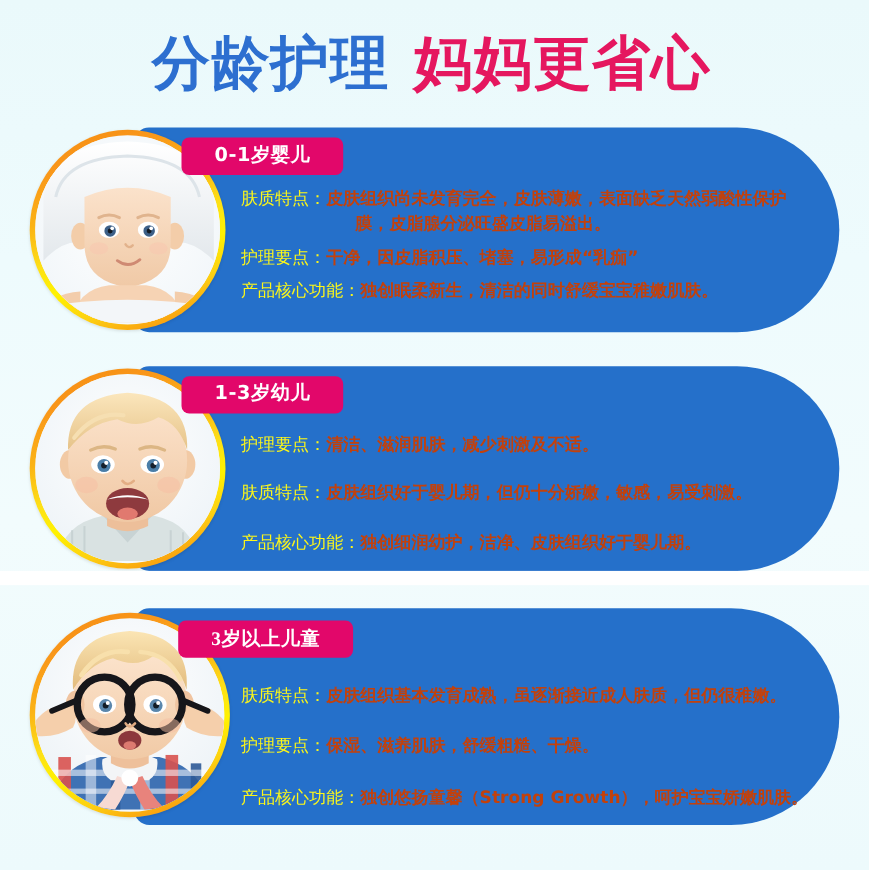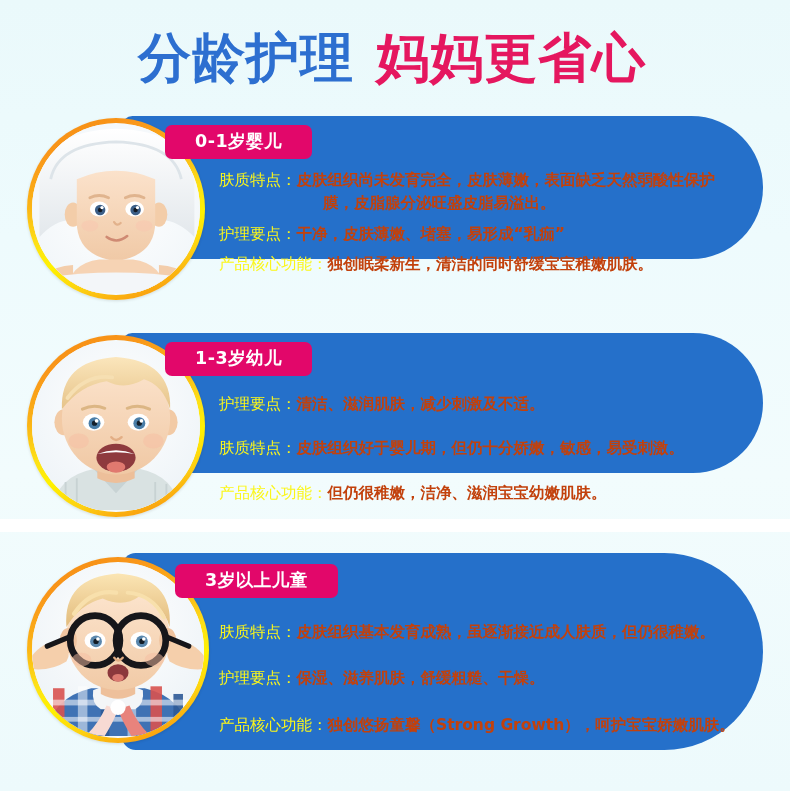--- a/index.html
+++ b/index.html
@@ -43,22 +43,22 @@
     z-index: 6;
   }
   .seam-a { top: 519px; height: 13px; }
 
   
   .card {
     position: absolute;
     left: 27px;
     width: 736px;
   }
-  .card-1 { top: 116px; height: 143px; }
-  .card-2 { top: 333px; height: 140px; }
+  .card-1 { top: 116px; height: 186px; }
+  .card-2 { top: 333px; height: 186px; }
   .card-3 { top: 553px; height: 197px; }
 
   
   .card-body {
     position: absolute;
     left: 95px;
     top: 0;
     right: 0;
     bottom: 0;
     background: #2570ca;
@@ -104,21 +104,21 @@
     font-size: 17.5px;
     font-weight: bold;
     letter-spacing: .5px;
     border-radius: 7px;
     padding: 6px 30px 7px 30px;
     white-space: nowrap;
     line-height: 1.2;
   }
   .card-1 .age-badge { left: 138px; top: 9px; }
   .card-2 .age-badge { left: 138px; top: 9px; }
-  .card-3 .age-badge { left: 148px; top: 11px; }
+  .card-3 .age-badge { left: 135px; top: 11px; font-family: Liberation Serif, serif; }
 
   
   .rows {
     position: absolute;
     z-index: 5;
     left: 192px;
     right: 22px;
     color: #ffffff;
   }
   .card-1 .rows { top: 53px; }
@@ -214,21 +214,21 @@
     </div>
   </div>
 
   <div class="age-badge">0-1岁婴儿</div>
 
   <div class="rows">
     <div class="row row-wrap">
       <span class="row-label">肤质特点：</span><span class="row-text">皮肤组织尚未发育完全，皮肤薄嫩，表面缺乏天然弱酸性保护膜，皮脂腺分泌旺盛皮脂易溢出。</span>
     </div>
     <div class="row">
-      <span class="row-label">护理要点：</span><span class="row-text">干净，皮肤薄嫩、堵塞，易形成“乳痂”</span>
+      <span class="row-label">护理要点：</span><span class="row-text">干净，因皮脂积压、堵塞，易形成“乳痂”</span>
     </div>
     <div class="row">
       <span class="row-label">产品核心功能：</span><span class="row-text">独创眠柔新生，清洁的同时舒缓宝宝稚嫩肌肤。</span>
     </div>
   </div>
 </div>
 
 <div class="card card-2">
   <div class="card-body"></div>
 
@@ -297,21 +297,21 @@
   <div class="age-badge">1-3岁幼儿</div>
 
   <div class="rows">
     <div class="row">
       <span class="row-label">护理要点：</span><span class="row-text">清洁、滋润肌肤，减少刺激及不适。</span>
     </div>
     <div class="row">
       <span class="row-label">肤质特点：</span><span class="row-text">皮肤组织好于婴儿期，但仍十分娇嫩，敏感，易受刺激。</span>
     </div>
     <div class="row">
-      <span class="row-label">产品核心功能：</span><span class="row-text">但仍很稚嫩，洁净、滋润宝宝幼嫩肌肤。</span>
+      <span class="row-label">产品核心功能：</span><span class="row-text">独创细润幼护，洁净、皮肤组织好于婴儿期。</span>
     </div>
   </div>
 </div>
 
 <div class="seam seam-a"></div>
 
 <div class="card card-3">
   <div class="card-body"></div>
 
   <div class="photo-ring">

